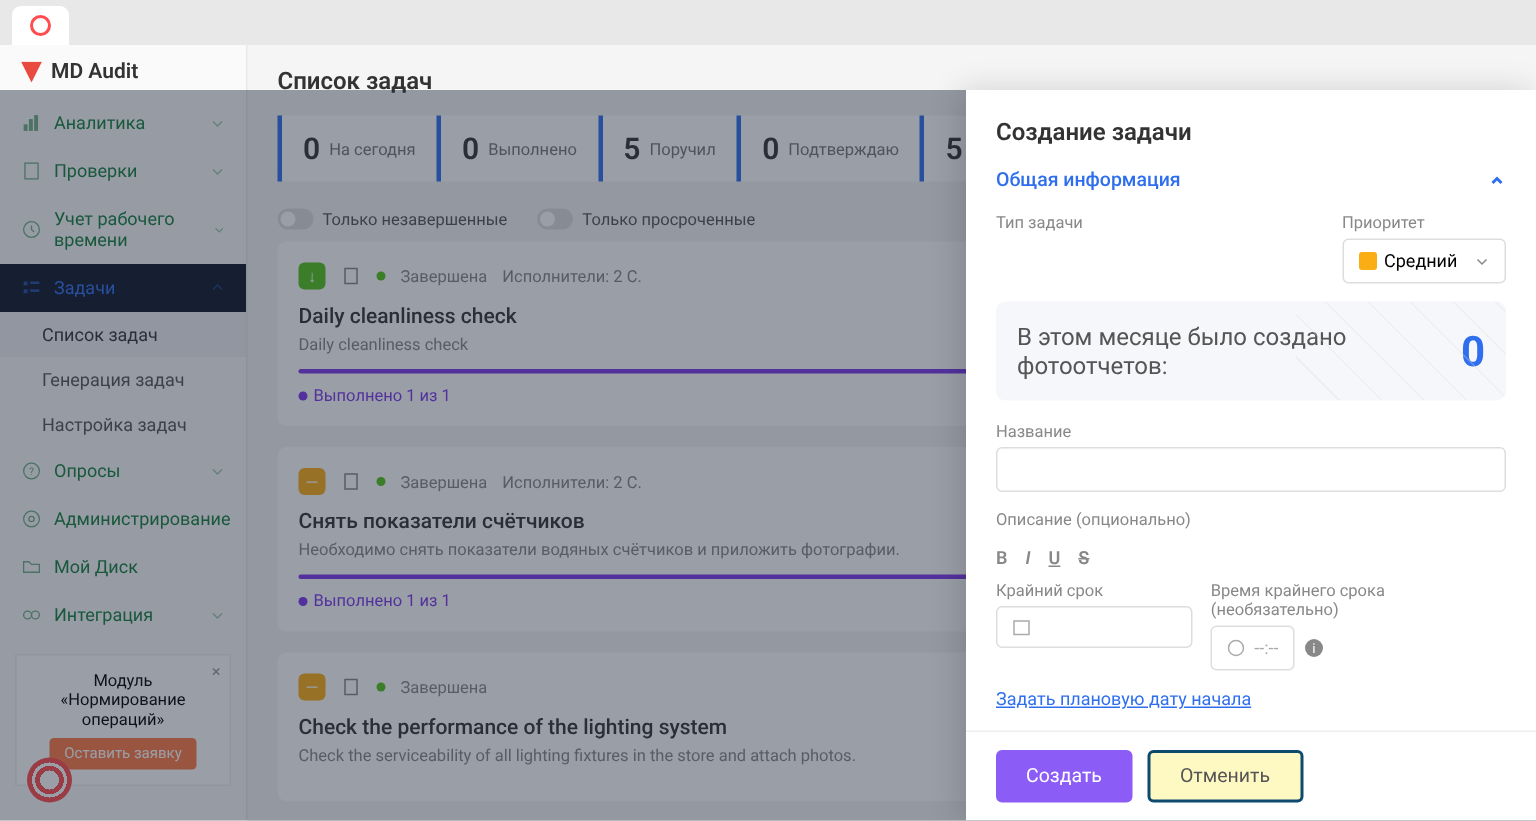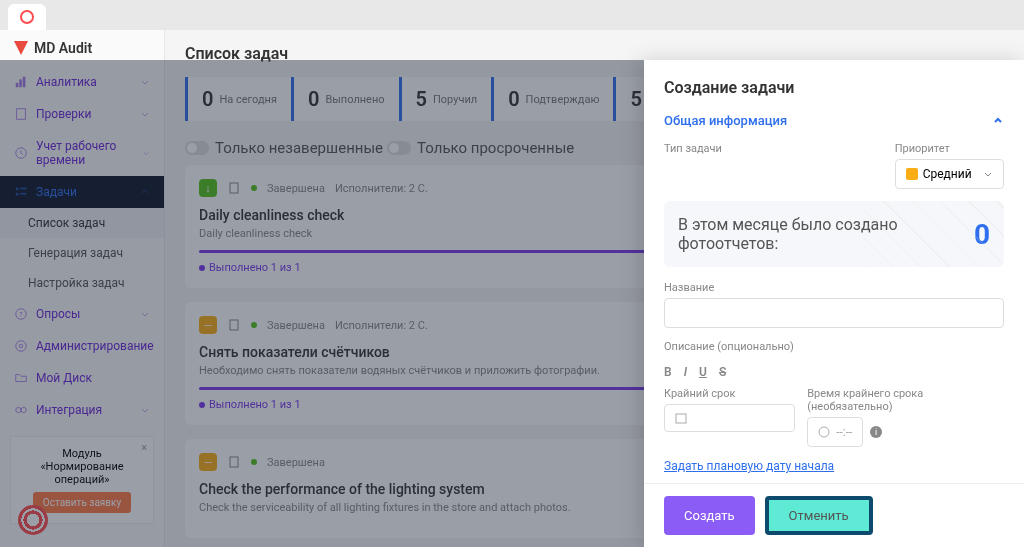--- a/index.html
+++ b/index.html
@@ -4,40 +4,40 @@
 <style>
 *{box-sizing:border-box;margin:0;padding:0;font-family:-apple-system,BlinkMacSystemFont,"Segoe UI",Roboto,sans-serif}
 body{background:#e8e8e8;width:1024px;height:547px;overflow:hidden}
 .browser-chrome{height:30px;background:#e8e8e8;display:flex;align-items:center;padding:0 8px}
 .tab{background:#fff;height:26px;border-radius:6px 6px 0 0;display:flex;align-items:center;padding:0 12px;margin-top:4px}
 .tab-circle{width:14px;height:14px;border:2px solid #ff4d4f;border-radius:50%}
 .app{display:flex;height:517px;background:#f5f5f5;position:relative}
 .sidebar{width:165px;background:#fafafa;border-right:1px solid #e8e8e8;overflow:hidden}
 .logo{display:flex;align-items:center;gap:6px;padding:10px 14px;font-weight:600;color:#333;font-size:14px}
 .logo-icon{width:14px;height:14px;background:#e84a3f;clip-path:polygon(0 0,100% 0,50% 100%)}
-.nav-item{display:flex;align-items:center;justify-content:space-between;padding:9px 14px;font-size:12px;color:#6d28d9;cursor:pointer}
+.nav-item{display:flex;align-items:center;justify-content:space-between;padding:9px 14px;font-size:12px;color:#15803d;cursor:pointer}
 .nav-item.active{color:#2f6fed;background:#0f172a}
 .nav-sub{padding:8px 14px 8px 28px;font-size:12px;color:#555;cursor:pointer}
 .nav-sub.active{background:#eef1f5;color:#333}
 .nav-icon{width:14px;height:14px;opacity:.6;flex-shrink:0}
 .nav-left{display:flex;align-items:center;gap:8px}
 .chev{width:10px;height:10px;opacity:.4}
 .promo{margin:10px;padding:10px;background:#fff;border:1px solid #eee;position:relative;font-size:11px;text-align:center}
 .promo-close{position:absolute;top:4px;right:6px;color:#999;cursor:pointer}
 .promo-btn{background:#ff7a45;color:#fff;border:none;padding:5px 10px;font-size:10px;border-radius:3px;margin-top:6px;cursor:pointer}
 .help-icon{position:absolute;bottom:12px;left:18px;width:30px;height:30px;background:radial-gradient(circle,#fff 30%,#ff4d4f 30%,#ff4d4f 45%,#fff 45%,#fff 55%,#ff4d4f 55%);border-radius:50%}
 .main{flex:1;padding:14px 20px;overflow:hidden}
 .page-title{font-size:16px;font-weight:600;color:#333;margin-bottom:14px}
 .stats{display:flex;gap:0;background:#fff;border-radius:6px;margin-bottom:10px}
 .stat{display:flex;align-items:center;gap:6px;padding:10px 14px;border-left:3px solid #2f6fed}
 .stat:first-child{border-left:3px solid #2f6fed}
 .stat-num{font-size:20px;font-weight:600;color:#333}
 .stat-label{font-size:11px;color:#777}
 .stat-all{display:flex;align-items:center;gap:6px;padding:10px 14px;margin-left:auto;font-size:11px;color:#777}
-.filters{display:flex;gap:4px;padding:8px 0;font-size:15px;color:#555}
+.filters{display:flex;gap:20px;padding:8px 0;font-size:11px;color:#555}
 .toggle{display:flex;align-items:center;gap:6px}
 .toggle-sw{width:24px;height:14px;background:#ddd;border-radius:7px;position:relative}
 .toggle-sw::after{content:"";position:absolute;width:10px;height:10px;background:#fff;border-radius:50%;top:2px;left:2px}
 .task-card{background:#fff;border-radius:6px;padding:14px;margin-bottom:14px}
 .task-head{display:flex;align-items:center;gap:10px;font-size:11px;color:#888;margin-bottom:10px}
 .task-badge{width:18px;height:18px;border-radius:4px;display:flex;align-items:center;justify-content:center}
 .badge-green{background:#52c41a;color:#fff}
 .badge-yellow{background:#faad14;color:#fff}
 .status-dot{width:6px;height:6px;background:#52c41a;border-radius:50%}
 .task-title{font-size:14px;font-weight:500;color:#333;margin-bottom:4px}
@@ -62,21 +62,21 @@
 .info-pattern{position:absolute;right:0;top:0;bottom:0;width:140px;opacity:.3;background-image:repeating-linear-gradient(45deg,#ddd 0,#ddd 1px,transparent 1px,transparent 20px)}
 .input{width:100%;border:1px solid #ddd;border-radius:4px;padding:7px 10px;font-size:12px}
 .editor-toolbar{display:flex;gap:12px;padding:8px 0;font-size:12px;color:#888}
 .editor-btn{font-weight:600;cursor:pointer}
 .date-input{border:1px solid #ddd;border-radius:4px;padding:7px 10px;font-size:12px;color:#aaa;display:flex;align-items:center;gap:6px}
 .link{color:#2f6fed;font-size:12px;text-decoration:underline;cursor:pointer}
 .attach-head{font-size:14px;font-weight:600;margin-top:14px}
 .drawer-footer{border-top:1px solid #eee;padding:12px 20px;display:flex;gap:10px}
 .btn{padding:8px 20px;border-radius:4px;font-size:13px;cursor:pointer;border:1px solid transparent}
 .btn-primary{background:#8b5cf6;color:#fff;border:none}
-.btn-secondary{background:#5eead4;border:4px solid #0c4a6e;color:#555}
+.btn-secondary{background:#fef9c3;border:2px solid #0c4a6e;color:#555}
 </style>
 </head>
 <body>
 
 <div class="browser-chrome">
   <div class="tab">
       <div class="tab-circle"></div>
     </div>
 </div>
 

